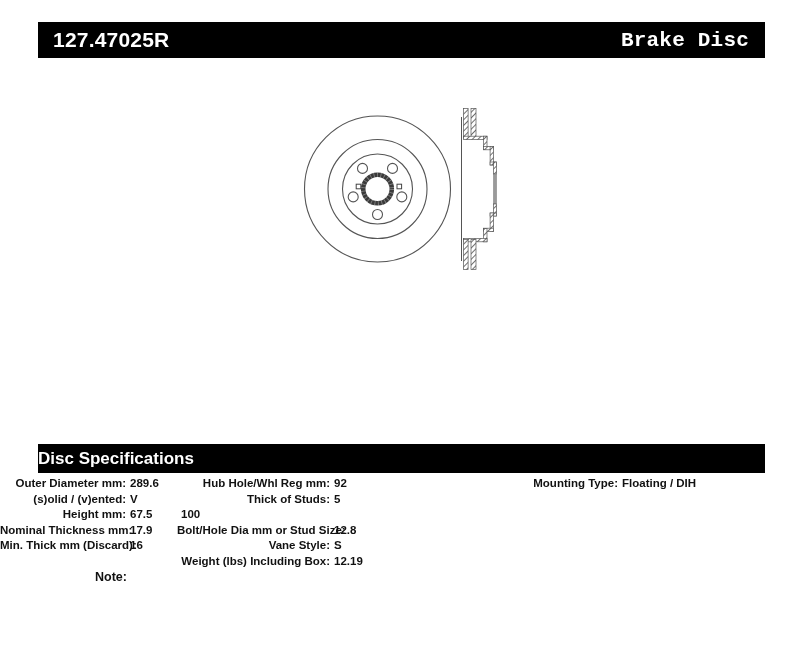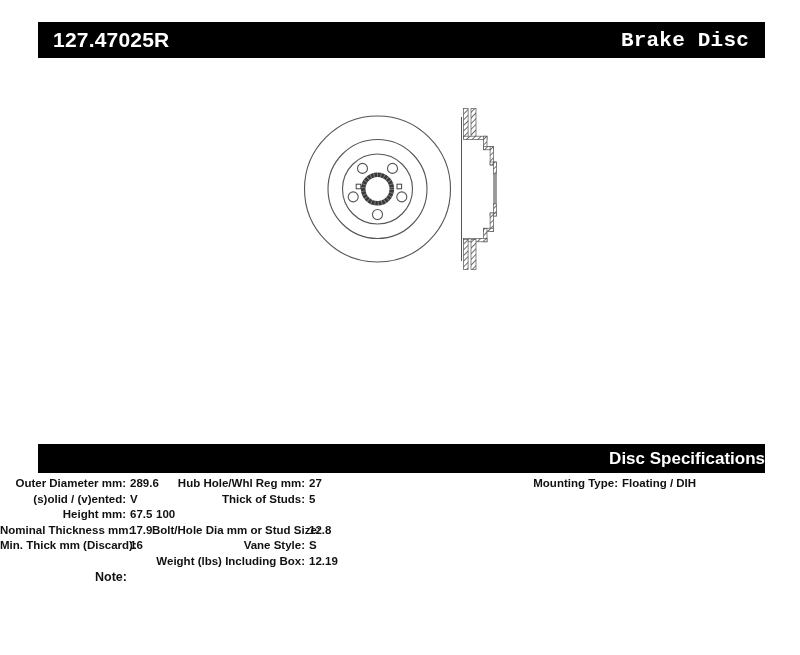--- a/index.html
+++ b/index.html
@@ -4,29 +4,29 @@
 <style>
   html,body{margin:0;padding:0;background:#fff;}
   #page{position:relative;width:800px;height:655px;background:#ffffff;overflow:hidden;
         font-family:"Liberation Sans","DejaVu Sans",sans-serif;}
   .black-bar{position:absolute;left:38px;width:727px;background:#000;color:#fff;
              display:flex;align-items:center;}
   #top-bar{top:22px;height:36px;justify-content:space-between;
            font-size:21px;font-weight:bold;letter-spacing:0.2px;text-align:right;}
   #top-bar .lft{padding-left:15px;}
   #top-bar .rgt{padding-right:16px;font-family:Liberation Mono, monospace;}
-  #spec-bar{top:444px;height:29px;justify-content:flex-end;
+  #spec-bar{top:444px;height:29px;justify-content:flex-start;
             font-size:17px;font-weight:bold;}
   #drawing-svg{position:absolute;left:0;top:0;}
   .spec-col{position:absolute;top:476px;}
   .spec-row{display:flex;line-height:15.6px;font-size:11.5px;font-weight:bold;color:#111;}
   .spec-label{text-align:right;white-space:pre;}
   .spec-value{margin-left:4px;white-space:pre;}
   #col-1{left:0px;}  #col-1 .spec-label{width:126px;}
-  #col-2{left:152px;} #col-2 .spec-label{width:153px;}
+  #col-2{left:177px;} #col-2 .spec-label{width:153px;}
   #col-3{left:460px;} #col-3 .spec-label{width:158px;}
   #note-label{position:absolute;left:95px;top:570px;font-size:12.5px;font-weight:bold;color:#111;text-align:right;}
 </style>
 </head>
 <body>
 
 <div id="page">
 
   <div id="top-bar" class="black-bar">
     <span class="lft">127.47025R</span>
@@ -110,21 +110,21 @@
     </div>
     <div class="spec-row">
       <span class="spec-label">Min. Thick mm (Discard):</span>
       <span class="spec-value">16</span>
     </div>
   </div>
 
   <div id="col-2" class="spec-col">
     <div class="spec-row">
       <span class="spec-label">Hub Hole/Whl Reg mm:</span>
-      <span class="spec-value">27</span>
+      <span class="spec-value">92</span>
     </div>
     <div class="spec-row">
       <span class="spec-label">Thick of Studs:</span>
       <span class="spec-value">5</span>
     </div>
     <div class="spec-row">
       <span class="spec-value">100</span>
     </div>
     <div class="spec-row">
       <span class="spec-label">Bolt/Hole Dia mm or Stud Size:</span>

